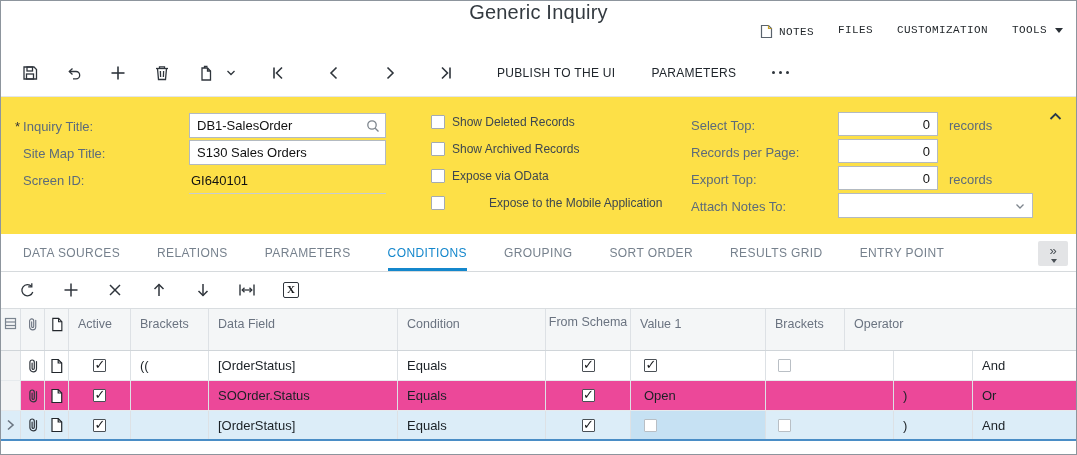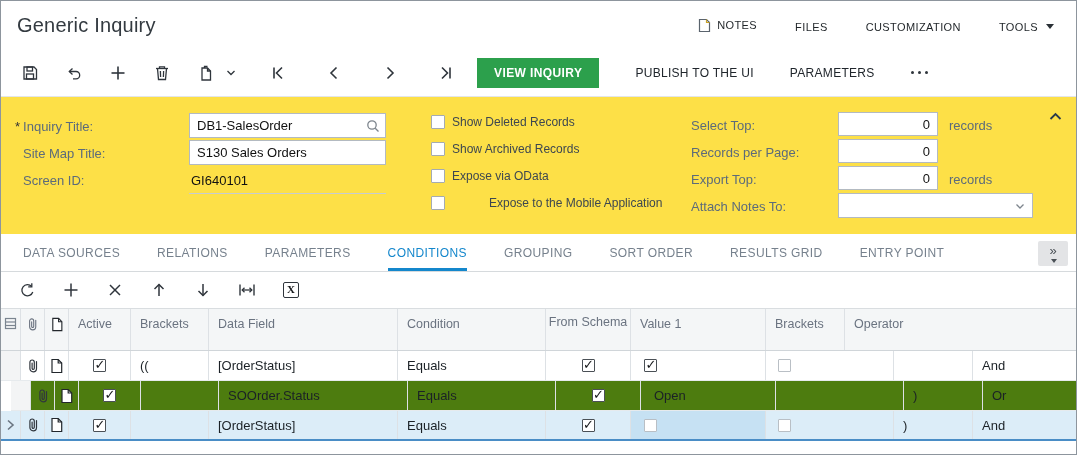--- a/index.html
+++ b/index.html
@@ -1,23 +1,23 @@
 <!DOCTYPE html>
 <html><head>
 <meta charset="utf-8">
 <style>
   * { margin:0; padding:0; box-sizing:border-box; }
   html,body { background:#fff; }
   body { font-family:"Liberation Sans","DejaVu Sans",sans-serif; color:#1b2126; }
   .page { position:relative; width:1077px; height:455px; border:1px solid #8d959d; background:#fff; overflow:hidden; }
 
   
-  .titlebar { height:48px; display:flex; align-items:center; padding:0 16px; background:#fff; }
+  .titlebar { height:48px; display:flex; align-items:center; padding:0 7px; background:#fff;flex-direction:column; }
   .page-title { font-size:20px; font-weight:400; color:#333a40; letter-spacing:.2px; }
-  .top-links { margin-left:auto; display:flex; align-items:flex-end; gap:38px; padding-right:6px; }
+  .top-links { margin-left:auto; display:flex; align-items:flex-start; gap:24px; padding-right:6px;font-family:Liberation Mono, monospace; }
   .toplink { display:flex; align-items:center; gap:6px; font-size:11px; letter-spacing:.4px; color:#1f2428; cursor:pointer; white-space:nowrap; }
   .tri-down { width:0; height:0; border-left:4px solid transparent; border-right:4px solid transparent; border-top:5px solid #2a3036; display:inline-block; margin-left:2px; }
 
   
   .cmdbar { height:48px; display:flex; align-items:center; padding:0 14px; background:#fff; border-bottom:1px solid #e3e6e9; }
   .tbtn { width:30px; height:30px; display:flex; align-items:center; justify-content:center; color:#2f353c; cursor:pointer; flex:0 0 auto; }
   .tbtn + .tbtn { margin-left:14px; }
   .tbtn.narrow { width:16px; margin-left:2px; }
   .icon-svg { stroke:#2f353c; fill:none; stroke-width:1.3; }
   .btn-green { margin-left:16px; background:#2ca04c; color:#fff; font-size:12px; font-weight:700; letter-spacing:.4px; padding:8px 17px; border:none; cursor:pointer; white-space:nowrap; }
@@ -56,21 +56,21 @@
   
   .gridbar { height:36px; display:flex; align-items:center; padding:0 12px; background:#fff; }
   .gbtn { width:28px; height:26px; display:flex; align-items:center; justify-content:center; color:#2f353c; cursor:pointer; margin-right:16px; font-size:17px; }
   .excel-box { width:16px; height:16px; border:1.4px solid #2f353c; border-radius:2px; font-family:"Liberation Serif","DejaVu Serif",serif; font-weight:700; font-size:11px; line-height:13px; text-align:center; color:#16181b; }
 
   
   .grid { border-top:1px solid #d9dde0; font-size:13px; }
   .grow { display:flex; align-items:stretch; border-bottom:1px solid #e6eaed; background:#fff; }
   .grow.header { background:#f4f6f7; border-bottom:1px solid #d0d5d9; height:42px; }
   .grow.body { height:30px; }
-  .grow.alt { background:#4d7c0f;margin-left:10px; }
+  .grow.alt { background:#ec4899; }
   .grow.selected { background:#dcedf8; border-bottom:2px solid #4a8dc6; }
   .gcell { flex:0 0 auto; border-right:1px solid #dde1e5; display:flex; align-items:center; padding:0 9px; overflow:hidden; white-space:nowrap; }
   .grow.header .gcell { align-items:flex-start; padding-top:8px; color:#6a7380; font-size:12.5px; line-height:1.25; }
   .gcell.center { justify-content:center; text-align:center; padding:0 2px; }
   .grow.header .gcell.center { padding-top:6px; }
   .gcell.iconc { justify-content:center; padding:0; }
   .gcell.selcol { background:#f3f4f5; padding:0; justify-content:center; }
   .grow.selected .gcell.selcol { background:transparent; }
   .gcell.hl { background:#c6e1f3; }
   .grid .cb { width:13px; height:13px; }
@@ -160,21 +160,20 @@
       <svg class="icon-svg" width="18" height="18" viewBox="0 0 18 18" style="stroke-width:1.6">
         <polyline points="6.5,3.5 12,9 6.5,14.5"></polyline>
       </svg>
     </span>
     <span class="tbtn" style="margin-left:26px">
       <svg class="icon-svg" width="18" height="18" viewBox="0 0 18 18" style="stroke-width:1.6">
         <polyline points="5,3.5 10.5,9 5,14.5"></polyline>
           <line x1="13" y1="3.5" x2="13" y2="14.5"></line>
       </svg>
     </span>
-    <button class="btn-green">VIEW INQUIRY</button>
     <button class="btn-flat">PUBLISH TO THE UI</button>
     <button class="btn-flat">PARAMETERS</button>
     <span class="dots">
         <i></i>
         <i></i>
         <i></i>
       </span>
   </div>
 
   <div class="formpanel">

